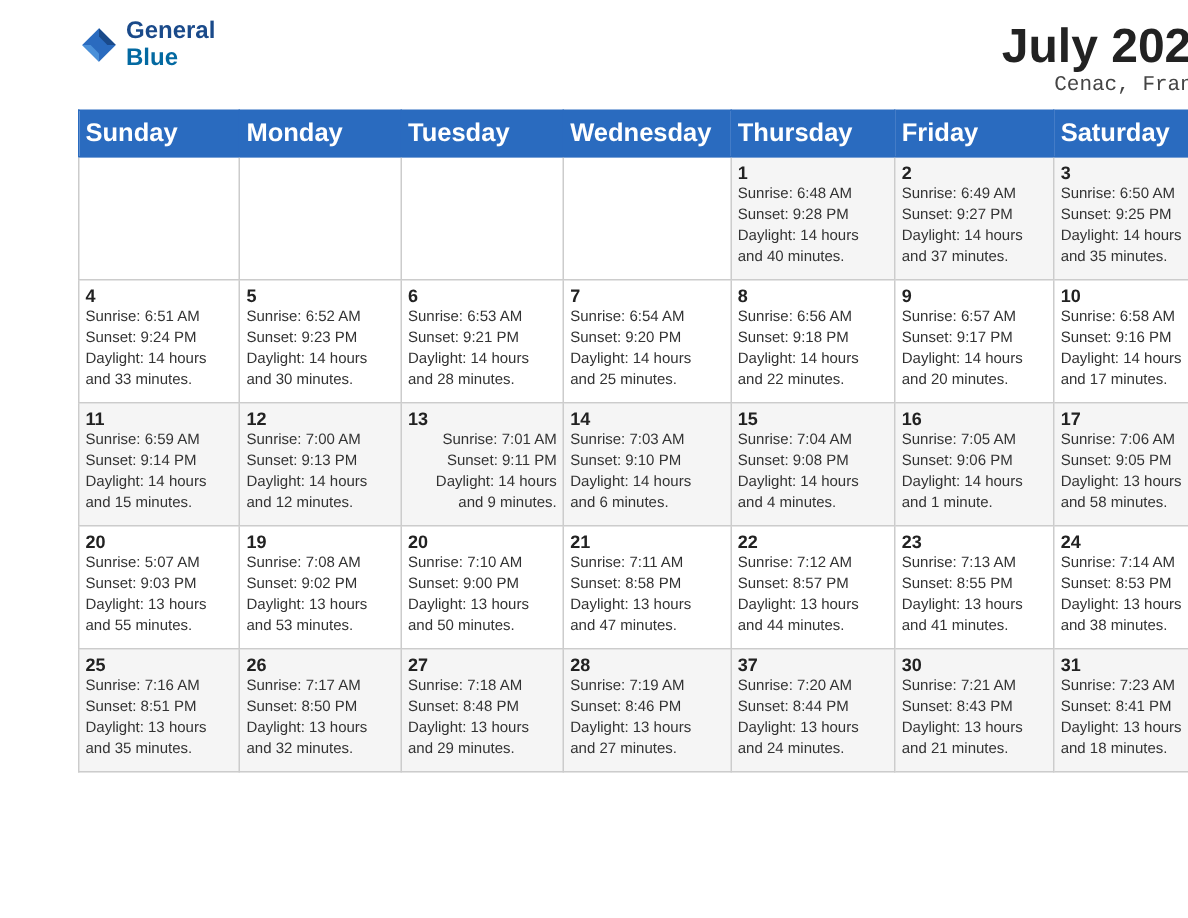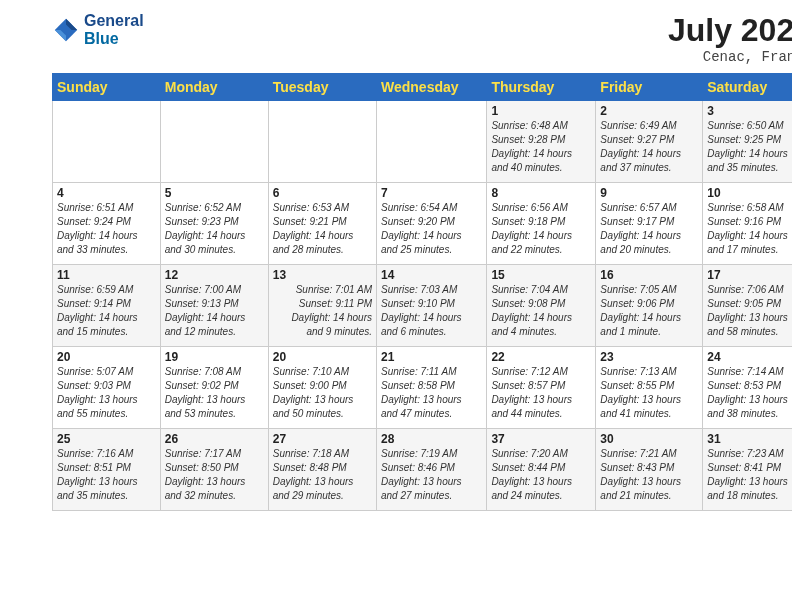--- a/index.html
+++ b/index.html
@@ -44,25 +44,25 @@
       color: #444;
       font-family: Liberation Mono, monospace;
     }
     .calendar {
       width: 100%;
       border-collapse: collapse;
       font-size: 10.5px;
     }
     .calendar thead th {
       background: #2a6bbf;
-      color: #fde047;
+      color: #ffffff;
       padding: 5px 4px;
       text-align: left;
       font-weight: bold;
-      font-size: 14px;
+      font-size: 17px;
       border: 1px solid #2a6bbf;
     }
     .calendar tbody td {
       border: 1px solid #ccc;
       vertical-align: top;
       padding: 3px 4px;
       width: 113px;
       height: 82px;
       background: #fff;
     }
@@ -75,21 +75,20 @@
     .day-num {
       font-size: 12px;
       font-weight: bold;
       color: #222;
       margin-bottom: 1px;
     }
     .day-info {
       color: #333;
       font-size: 10px;
       line-height: 1.4;
-      font-style: italic;
     }
     .empty-cell {
       background: #fff !important;
     }
   </style>
 </head>
 <body>
 
 <div class="page">
   <div class="header">

